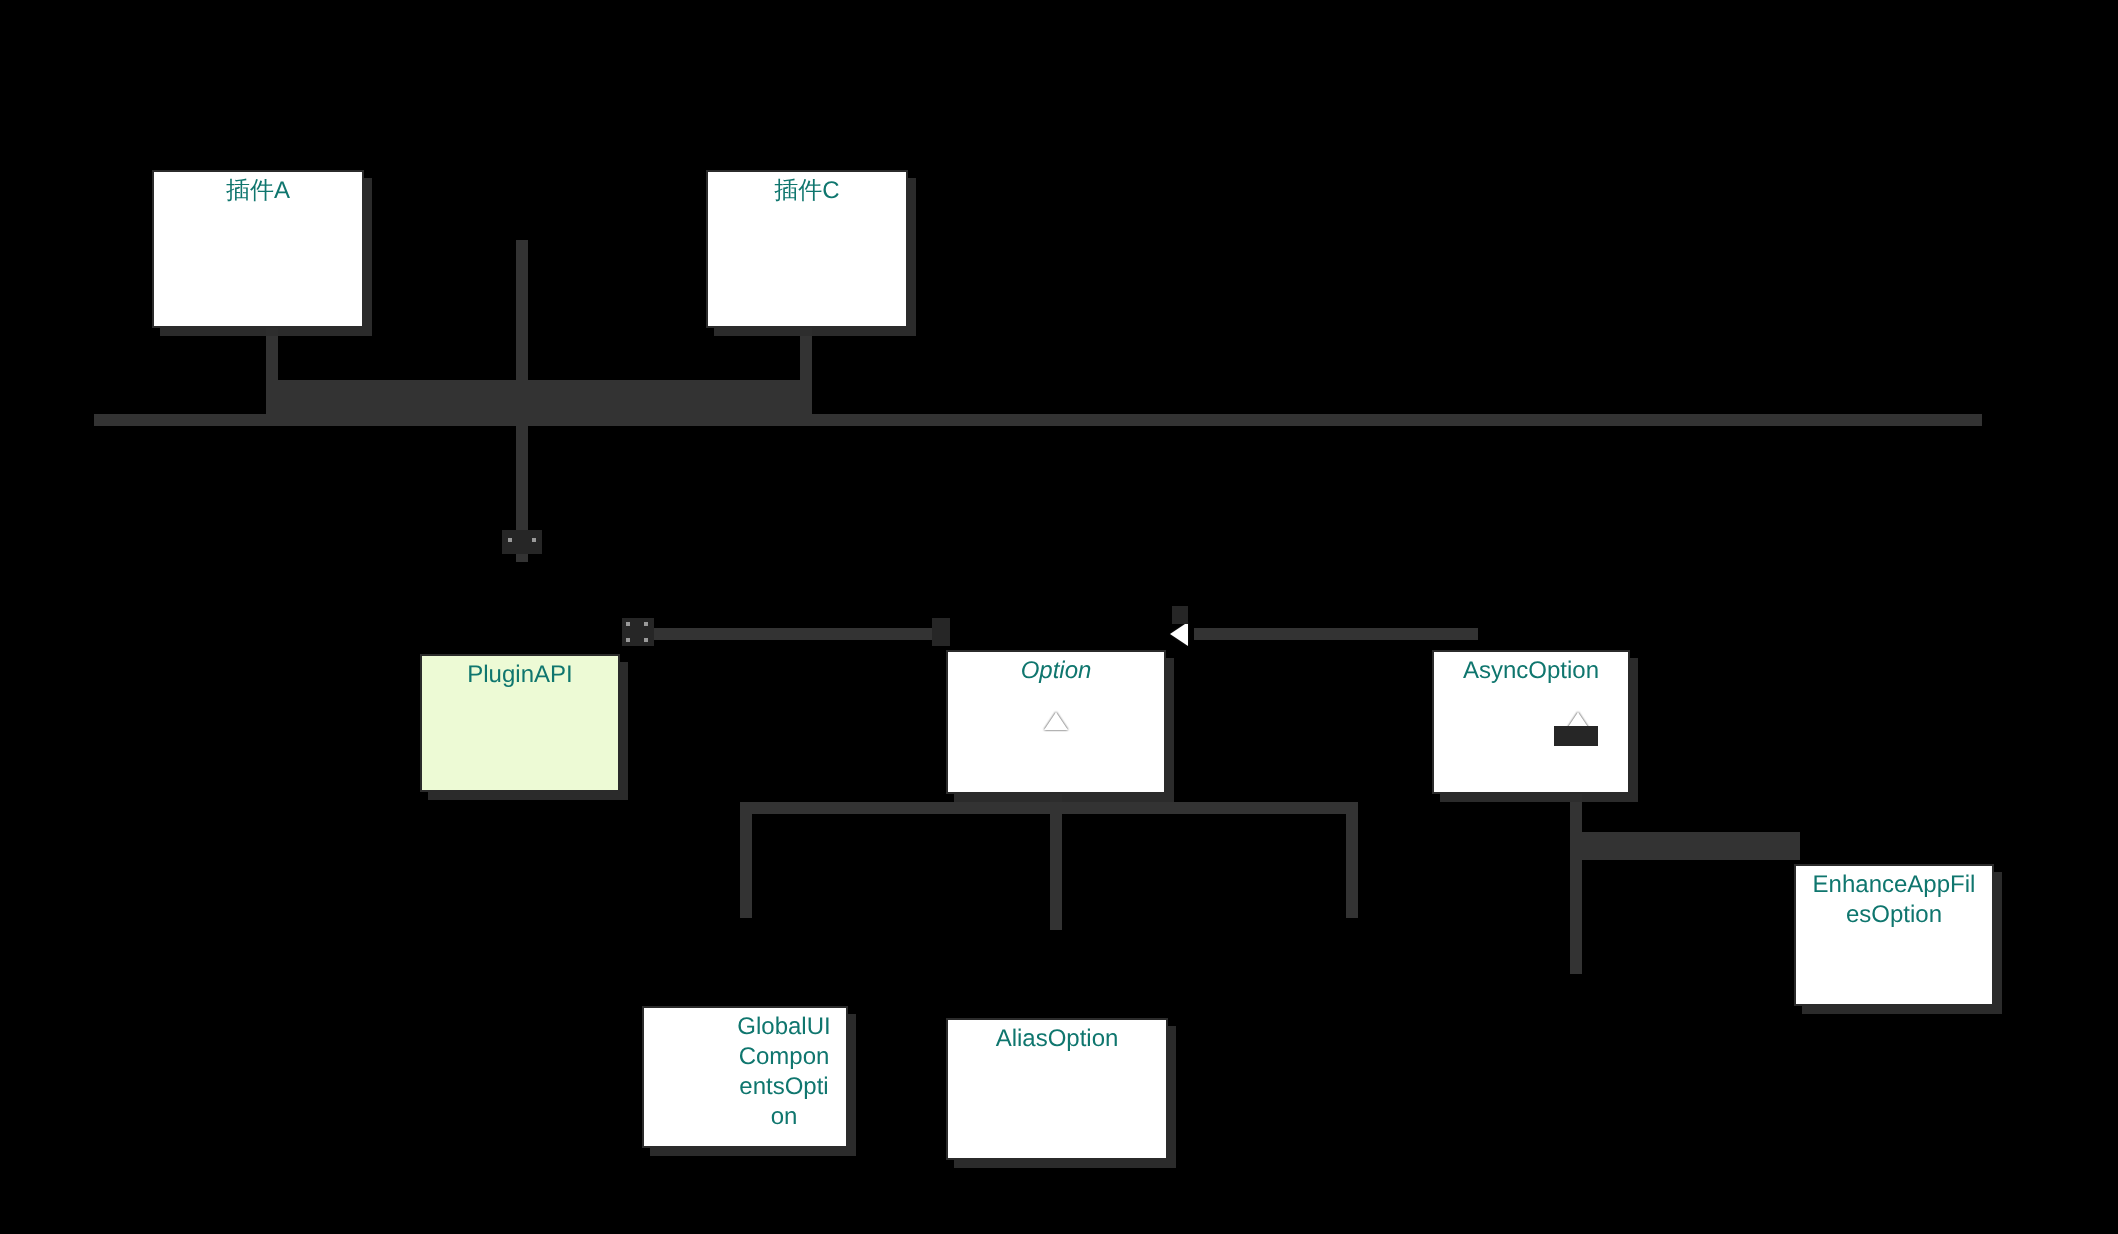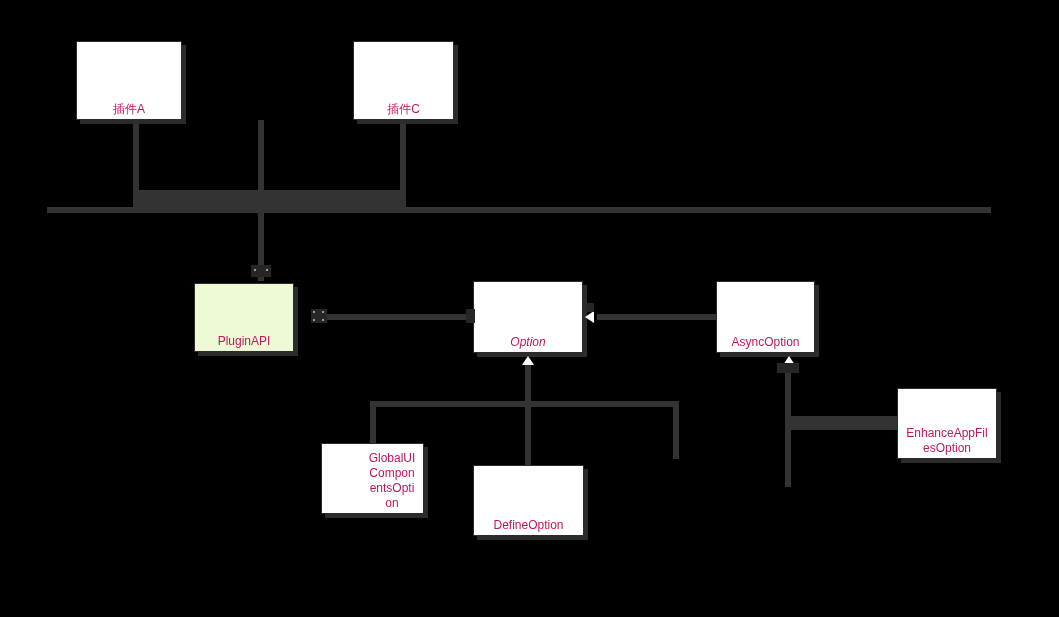--- a/index.html
+++ b/index.html
@@ -17,30 +17,31 @@
     height: 617px;
     background: #000000;
     overflow: hidden;
   }
   
   .node {
     position: absolute;
     box-sizing: border-box;
     background: #ffffff;
     border: 1px solid #2b2b2b;
-    color: #be185d;
+    color: #0f766e;
     font-size: 12px;
     line-height: 15px;
     text-align: center;
     display: flex;
-    align-items: flex-end;
+    align-items: flex-start;
     justify-content: center;
     padding: 2px 6px;
     z-index: 5;
     box-shadow: 4px 4px 0 0 rgba(45,45,45,0.95);
+    margin-top: 44px;
   }
   .node .label {
     display: block;
     width: 100%;
     word-break: break-all;
     white-space: normal;
   }
   .node.green {
     background: #edfad5;
   }
@@ -113,21 +114,21 @@
 
   <div class="sep-line" style="left:47px; top:207px; width:944px; height:6px;"></div>
 
   <div class="edge" style="left:258px; top:211px; width:6px; height:70px;"></div>
   <div class="marker-dark" style="left:251px; top:265px; width:20px; height:12px;"></div>
   <div class="dot-pair" style="left:251px; top:265px; width:20px; height:12px;">
     <i style="left:3px; top:4px;"></i>
       <i style="left:15px; top:4px;"></i>
   </div>
 
-  <div class="node green" style="left:194px; top:283px; width:100px; height:69px;">
+  <div class="node green" style="left:210px; top:283px; width:100px; height:69px;">
     <span class="label">PluginAPI</span>
   </div>
 
   <div class="node" style="left:473px; top:281px; width:110px; height:72px;font-style:italic;">
     <span class="label">Option</span>
   </div>
 
   <div class="node" style="left:716px; top:281px; width:99px; height:72px;">
     <span class="label">AsyncOption</span>
   </div>
@@ -147,26 +148,26 @@
   <div class="tri tri-left" style="left:585px; top:311px;"></div>
   <div class="marker-dark" style="left:586px; top:303px; width:8px; height:9px;"></div>
 
   <div class="tri tri-up" style="left:522px; top:356px;"></div>
   <div class="edge" style="left:525px; top:365px; width:6px; height:36px;"></div>
   <div class="edge" style="left:370px; top:401px; width:309px; height:6px;"></div>
   <div class="edge" style="left:370px; top:401px; width:6px; height:58px;"></div>
   <div class="edge" style="left:525px; top:401px; width:6px; height:64px;"></div>
   <div class="edge" style="left:673px; top:401px; width:6px; height:58px;"></div>
 
-  <div class="node" style="left:321px; top:443px; width:103px; height:71px;padding-left:45px;">
+  <div class="node" style="left:321px; top:459px; width:103px; height:71px;padding-left:45px;">
     <span class="label">GlobalUIComponentsOption</span>
   </div>
 
   <div class="node" style="left:473px; top:465px; width:111px; height:71px;">
-    <span class="label">DefineOption</span>
+    <span class="label">AliasOption</span>
   </div>
 
 
   <div class="tri tri-up" style="left:783px; top:356px;"></div>
   <div class="marker-dark" style="left:777px; top:363px; width:22px; height:10px;"></div>
   <div class="edge" style="left:785px; top:365px; width:6px; height:122px;"></div>
   <div class="edge" style="left:785px; top:416px; width:115px; height:14px;"></div>
 
   <div class="node" style="left:897px; top:388px; width:100px; height:71px;">
     <span class="label">EnhanceAppFilesOption</span>

